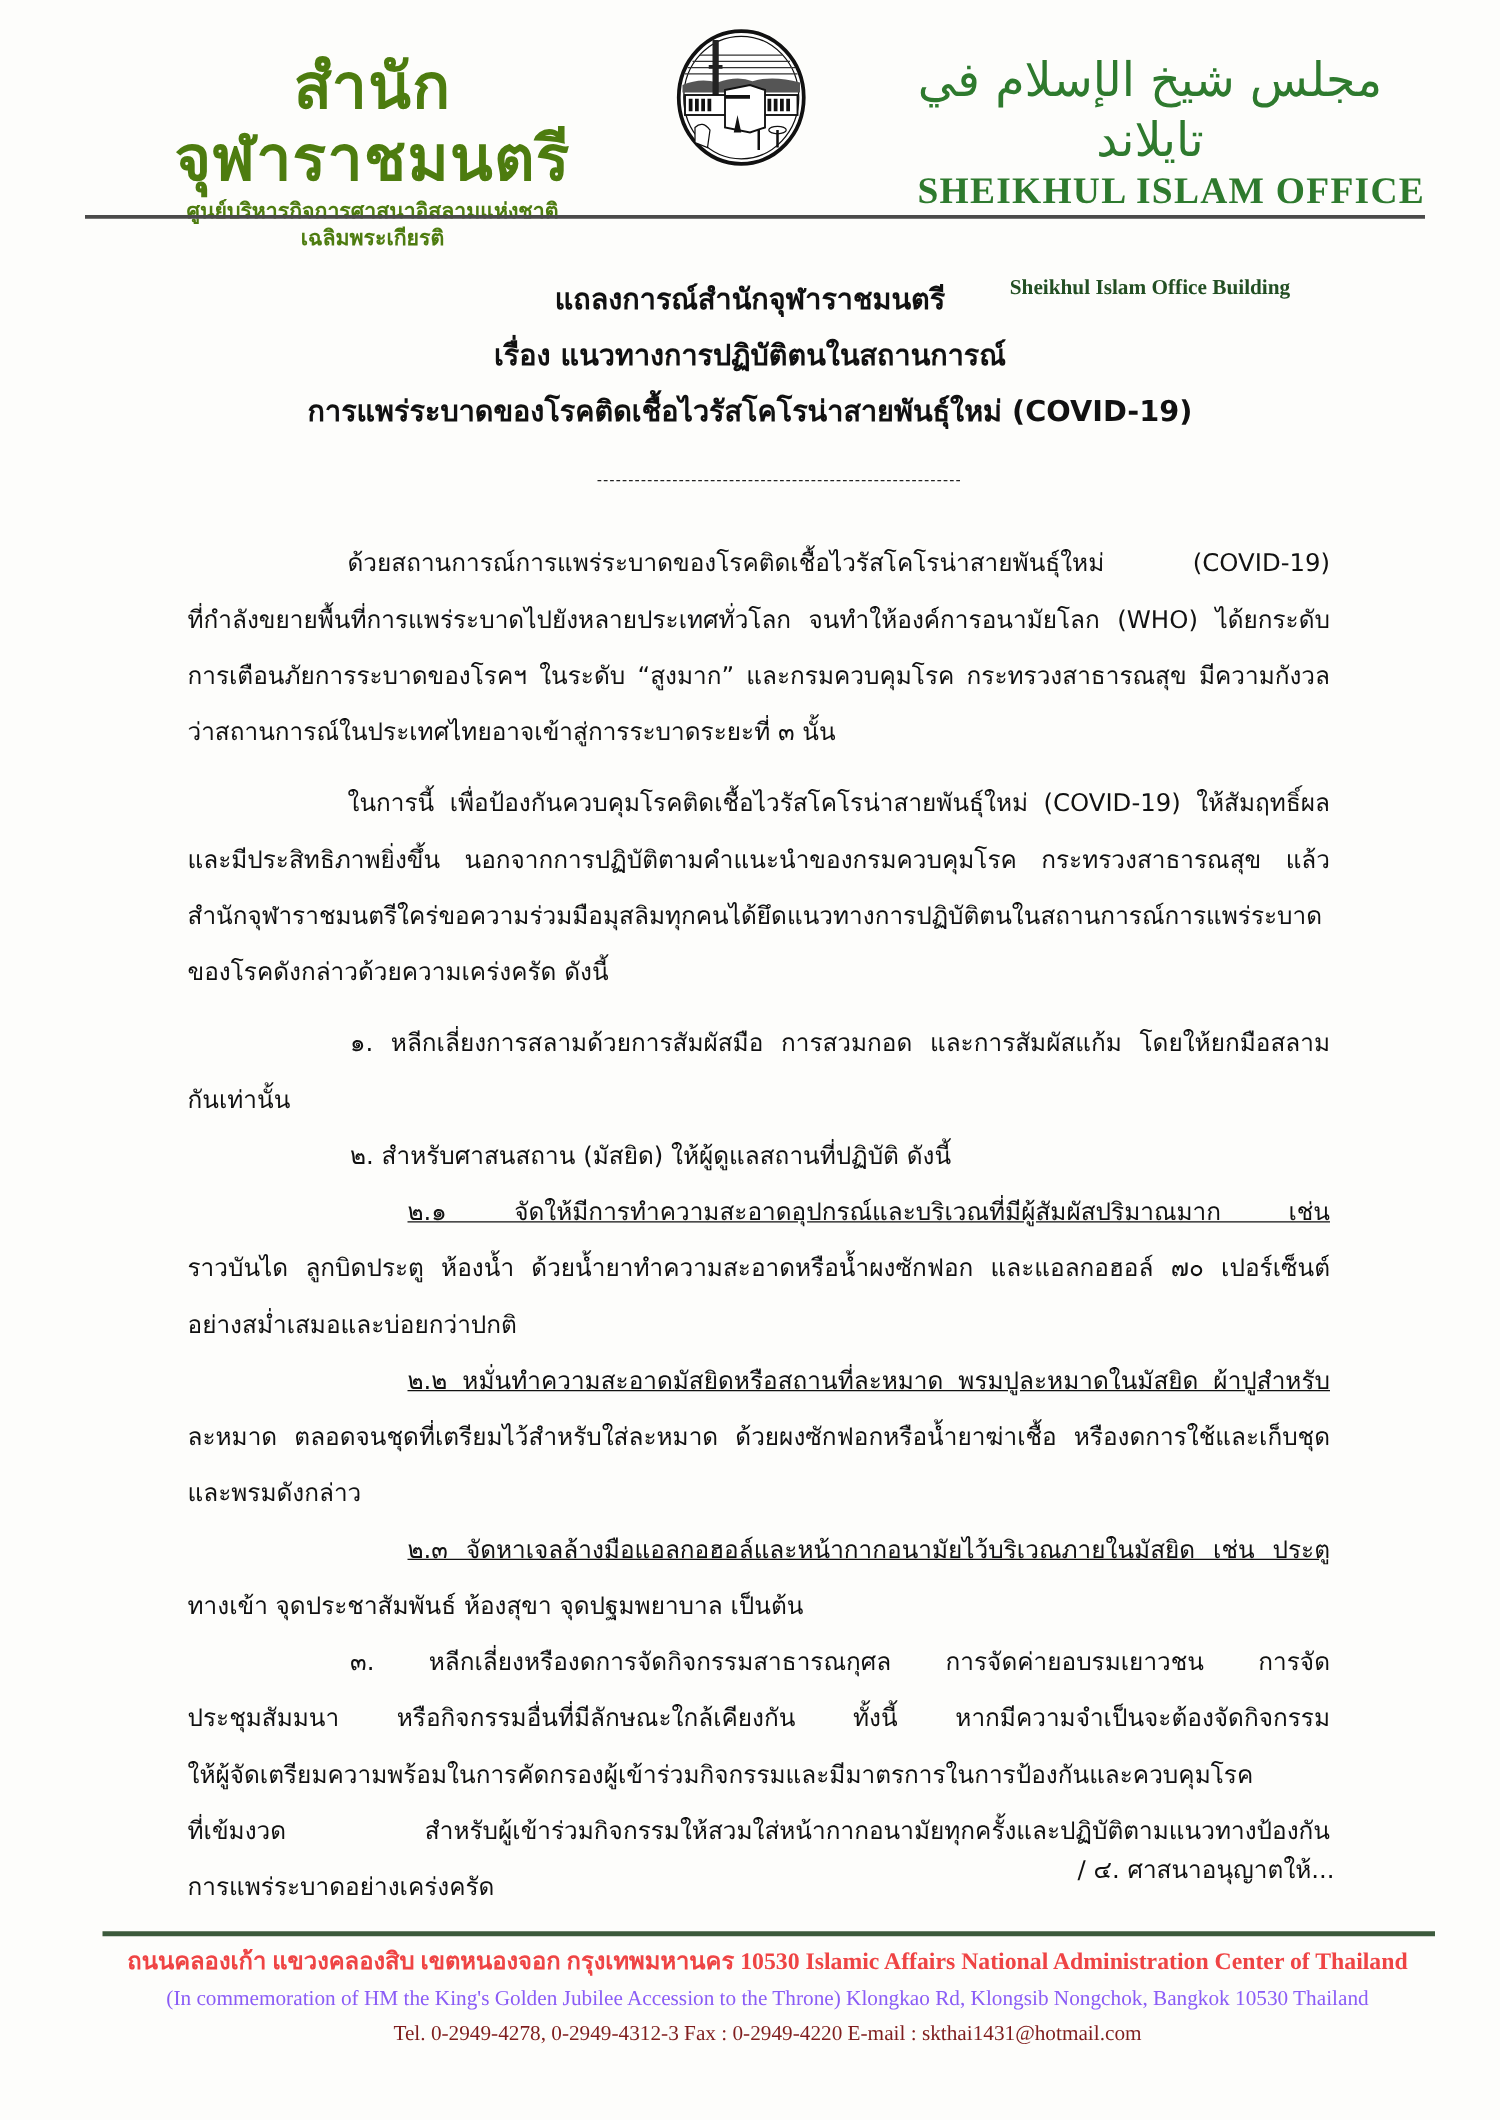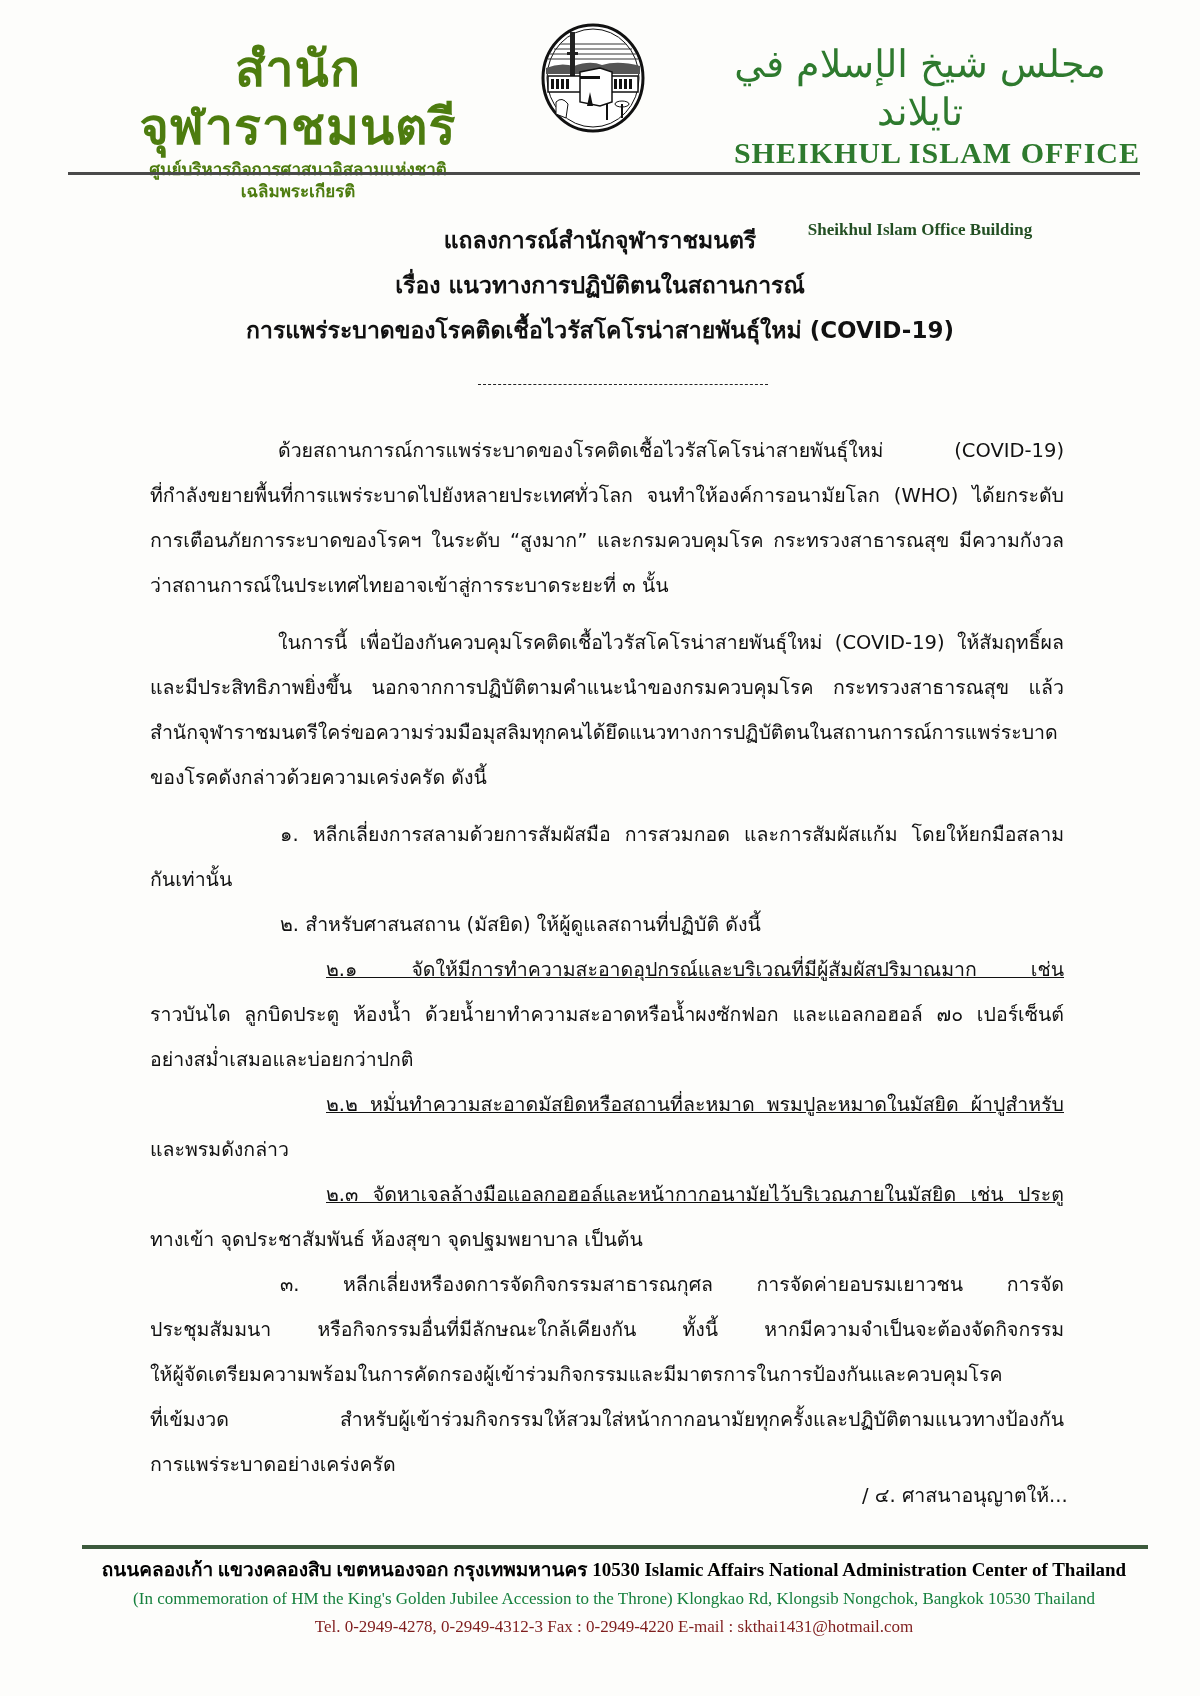--- a/index.html
+++ b/index.html
@@ -33,22 +33,22 @@
     .ind1 { padding-left: 128px; }
     .ind2 { padding-left: 130px; }
     .ind3 { padding-left: 176px; text-decoration: underline; }
     .gap { height: 12px; }
 
     .cont { position: absolute; left: 862px; top: 1476px; font-size: 19.5px; line-height: 40px; white-space: nowrap; }
 
     
     .ftr-rule { position: absolute; left: 82px; top: 1545px; width: 1066px; height: 4px; background: #3c5a3c; }
     .ftr { position: absolute; left: 78px; top: 1555px; width: 1072px; text-align: center; font-family: "Liberation Serif", serif; }
-    .ftr .f1 { color: #000000; font-weight: bold; font-size: 19px; line-height: 30px; white-space: nowrap; }
-    .ftr .f2 { color: #15803d; font-size: 17px; line-height: 28px; white-space: nowrap; }
+    .ftr .f1 { color: #ef4444; font-weight: bold; font-size: 19px; line-height: 30px; white-space: nowrap; }
+    .ftr .f2 { color: #8b5cf6; font-size: 17px; line-height: 28px; white-space: nowrap; }
     .ftr .f3 { color: #7f1d1d; font-size: 17px; line-height: 28px; white-space: nowrap; }
   </style>
 </head>
 <body>
 
 <div class="page">
 
   <div class="hdr-left">
     <div class="th-title">สำนักจุฬาราชมนตรี</div>
     <div class="th-sub1">ศูนย์บริหารกิจการศาสนาอิสลามแห่งชาติ</div>
@@ -126,20 +126,21 @@
     <div>
       <div class="line ind2">๒. สำหรับศาสนสถาน (มัสยิด) ให้ผู้ดูแลสถานที่ปฏิบัติ ดังนี้</div>
     </div>
     <div>
       <div class="line just ind3">๒.๑ จัดให้มีการทำความสะอาดอุปกรณ์และบริเวณที่มีผู้สัมผัสปริมาณมาก เช่น</div>
       <div class="line just">ราวบันได ลูกบิดประตู ห้องน้ำ ด้วยน้ำยาทำความสะอาดหรือน้ำผงซักฟอก และแอลกอฮอล์ ๗๐ เปอร์เซ็นต์</div>
       <div class="line">อย่างสม่ำเสมอและบ่อยกว่าปกติ</div>
     </div>
     <div>
       <div class="line just ind3">๒.๒ หมั่นทำความสะอาดมัสยิดหรือสถานที่ละหมาด พรมปูละหมาดในมัสยิด ผ้าปูสำหรับ</div>
+      <div class="line just">ละหมาด ตลอดจนชุดที่เตรียมไว้สำหรับใส่ละหมาด ด้วยผงซักฟอกหรือน้ำยาฆ่าเชื้อ หรืองดการใช้และเก็บชุด</div>
       <div class="line">และพรมดังกล่าว</div>
     </div>
     <div>
       <div class="line just ind3">๒.๓ จัดหาเจลล้างมือแอลกอฮอล์และหน้ากากอนามัยไว้บริเวณภายในมัสยิด เช่น ประตู</div>
       <div class="line">ทางเข้า จุดประชาสัมพันธ์ ห้องสุขา จุดปฐมพยาบาล เป็นต้น</div>
     </div>
     <div>
       <div class="line just ind2">๓. หลีกเลี่ยงหรืองดการจัดกิจกรรมสาธารณกุศล การจัดค่ายอบรมเยาวชน การจัด</div>
       <div class="line just">ประชุมสัมมนา หรือกิจกรรมอื่นที่มีลักษณะใกล้เคียงกัน ทั้งนี้ หากมีความจำเป็นจะต้องจัดกิจกรรม</div>
       <div class="line just">ให้ผู้จัดเตรียมความพร้อมในการคัดกรองผู้เข้าร่วมกิจกรรมและมีมาตรการในการป้องกันและควบคุมโรค</div>

